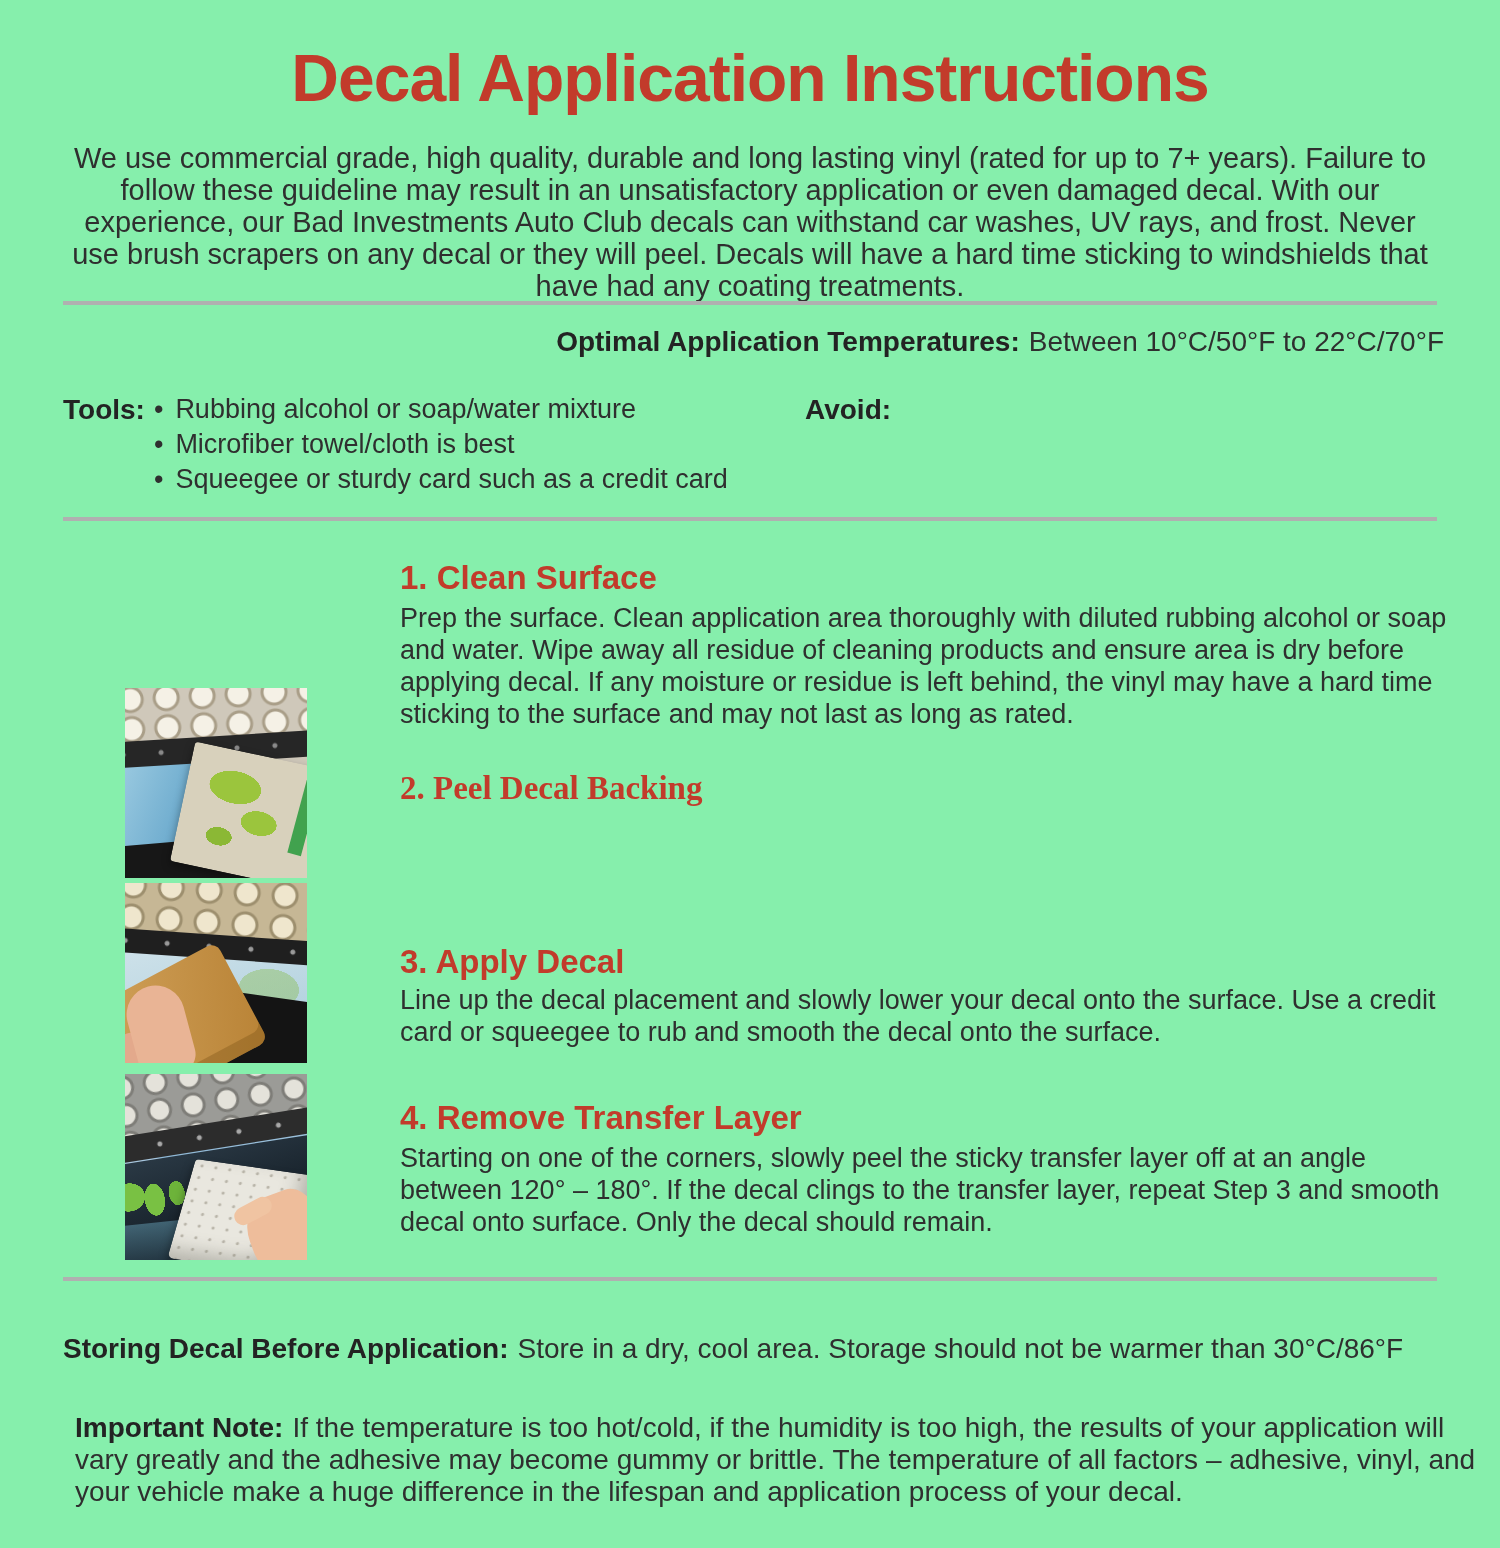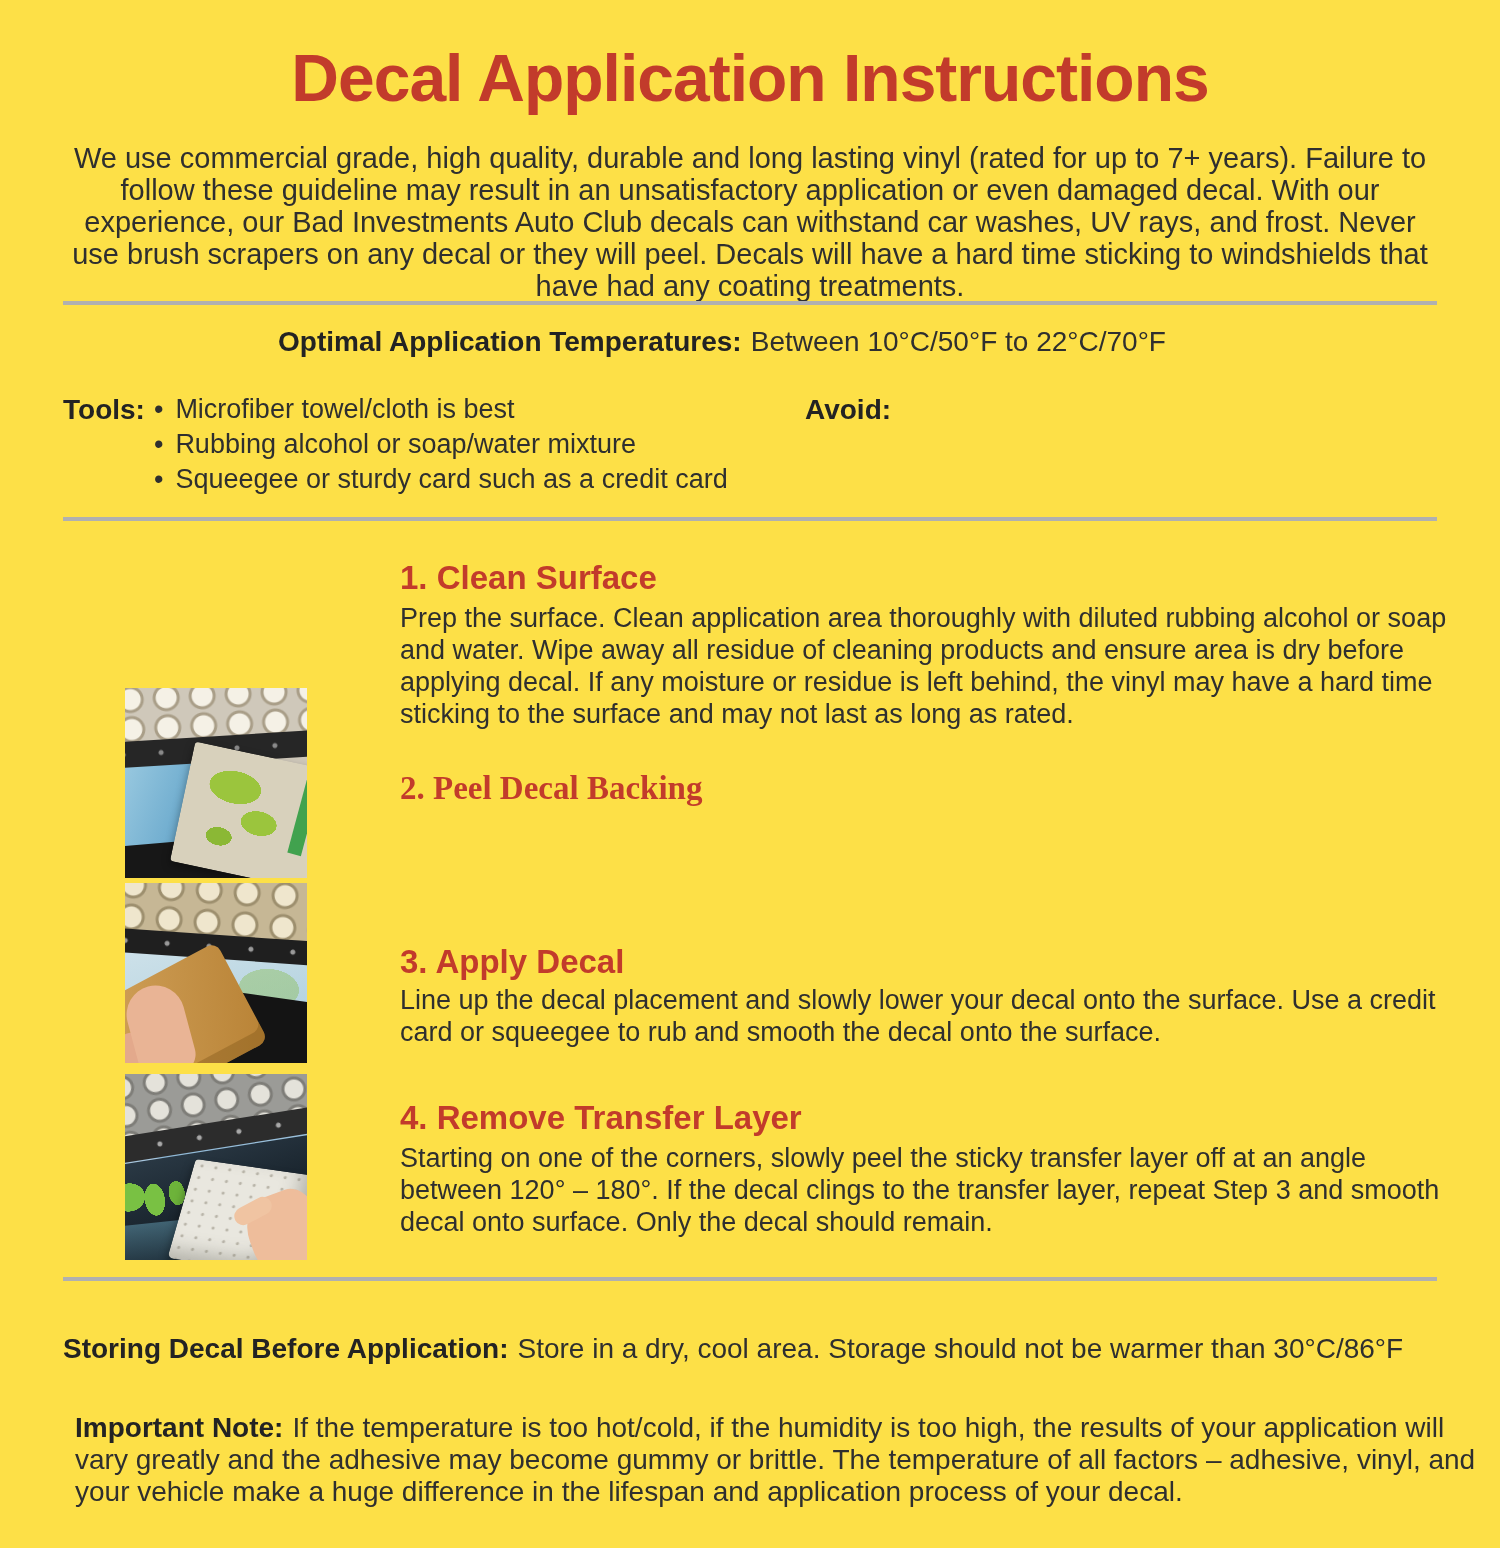--- a/index.html
+++ b/index.html
@@ -1,31 +1,31 @@
 <!DOCTYPE html>
 <html><head>
 <meta charset="utf-8">
 <style>
   html,body{margin:0;padding:0;background:#ffffff;}
   .page{
-    position:relative;width:1500px;height:1548px;background:#fde047;overflow:hidden;
+    position:relative;width:1500px;height:1548px;background:#86efac;overflow:hidden;
     font-family:"Liberation Sans","DejaVu Sans",sans-serif;color:#2f2f2f;
   }
   h1.title{
     position:absolute;top:38px;left:0;width:1500px;margin:0;text-align:center;
     font-size:66px;line-height:80px;font-weight:700;color:#c23b2b;letter-spacing:-1px;
   }
   .intro{
     position:absolute;top:142px;left:60px;width:1380px;margin:0;text-align:center;
     font-size:29px;line-height:32px;
   }
   .rule{position:absolute;left:63px;width:1374px;height:4px;background:#b0b0b0;border:0;margin:0;}
   .rule1{top:301px;} .rule2{top:517px;} .rule3{top:1277px;}
   .optimal{
-    position:absolute;top:326px;left:0;width:1444px;margin:0;text-align:center;font-size:28px;
+    position:absolute;top:326px;left:0;width:1444px;margin:0;text-align:right;font-size:28px;
   }
   .inline-label{font-weight:700;color:#232323;margin-right:9px;}
   .col{position:absolute;top:392px;display:flex;align-items:flex-start;}
   .col .inline-label{font-size:28px;line-height:35px;}
   .col-tools{left:63px;} .col-avoid{left:805px;}
   .col ul{list-style:none;margin:0;padding:0;}
   .col li{font-size:27px;line-height:35px;white-space:nowrap;}
   .col li::before{content:"•";margin-right:12px;}
   .steps{position:absolute;top:520px;left:0;width:1269px;height:758px;}
   .step-h{
@@ -126,22 +126,22 @@
 
   <p class="intro">We use commercial grade, high quality, durable and long lasting vinyl (rated for up to 7+ years). Failure to follow these guideline may result in an unsatisfactory application or even damaged decal. With our experience, our Bad Investments Auto Club decals can withstand car washes, UV rays, and frost. Never use brush scrapers on any decal or they will peel. Decals will have a hard time sticking to windshields that have had any coating treatments.</p>
 
   <hr class="rule rule1">
 
   <p class="optimal"><span class="inline-label">Optimal Application Temperatures:</span><span>Between 10°C/50°F to 22°C/70°F</span></p>
 
   <div class="col col-tools">
     <span class="inline-label">Tools:</span>
     <ul>
+      <li>Rubbing alcohol or soap/water mixture</li>
       <li>Microfiber towel/cloth is best</li>
-      <li>Rubbing alcohol or soap/water mixture</li>
       <li>Squeegee or sturdy card such as a credit card</li>
     </ul>
   </div>
 
   <div class="col col-avoid">
     <span class="inline-label">Avoid:</span>
   </div>
 
   <hr class="rule rule2">
 

